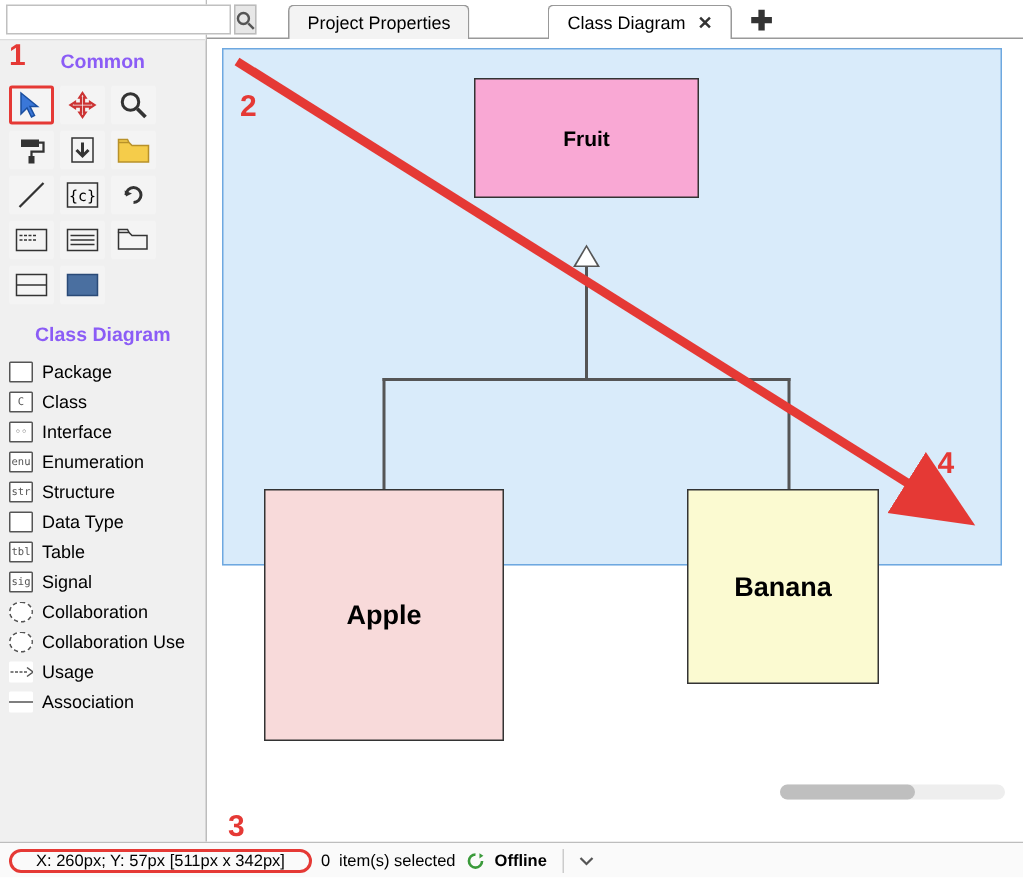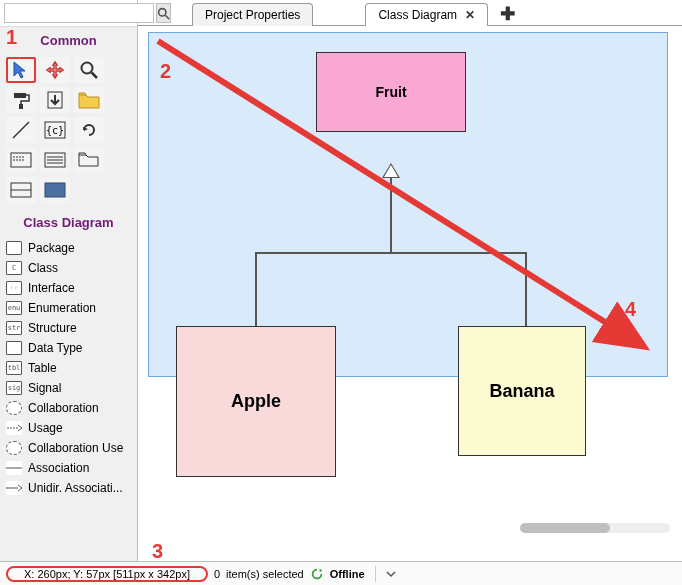--- a/index.html
+++ b/index.html
@@ -4,41 +4,41 @@
 <style>
   * { box-sizing: border-box; margin: 0; padding: 0; }
   body { font-family: "Segoe UI", Tahoma, Arial, sans-serif; font-size: 12px; color: #000; background: #fff; width: 682px; height: 585px; overflow: hidden; position: relative; }
   .app { display: flex; flex-direction: column; width: 100%; height: 100%; }
   .main { display: flex; flex: 1; min-height: 0; }
   
   .sidebar { width: 138px; background: #f0f0f0; border-right: 1px solid #bdbdbd; display: flex; flex-direction: column; position: relative; }
   .search-row { display: flex; align-items: center; padding: 3px 4px; background: #fff; border-bottom: 1px solid #ddd; gap: 2px; }
   .search-input { flex: 1; height: 20px; border: 1px solid #c0c0c0; font-size: 11px; padding: 0 3px; }
   .search-btn { width: 20px; height: 20px; background: #e7e7e7; border: 1px solid #bbb; display: flex; align-items: center; justify-content: center; cursor: pointer; }
-  .section-title { font-weight: bold; font-size: 13px; text-align: center; padding: 6px 0 6px; color: #701a75; }
+  .section-title { font-weight: bold; font-size: 13px; text-align: center; padding: 6px 0 6px; color: #8b5cf6; }
   .tool-grid { display: flex; flex-wrap: wrap; gap: 4px; padding: 3px 6px 6px; }
   .tool { width: 30px; height: 26px; background: #f4f4f4; display: flex; align-items: center; justify-content: center; cursor: pointer; border-radius: 2px; border: 1px solid transparent; }
   .tool.selected { border: 2px solid #e53935; }
   .tool svg { display: block; }
   .list { display: flex; flex-direction: column; padding: 2px 0; overflow: hidden; }
   .list-item { display: flex; align-items: center; gap: 6px; padding: 3px 6px; font-size: 12px; cursor: pointer; white-space: nowrap; overflow: hidden; text-overflow: ellipsis; }
   .list-ico { width: 16px; height: 14px; border: 1px solid #555; background: #fff; flex-shrink: 0; font-size: 7px; display:flex; align-items:center; justify-content:center; color:#555; border-radius:1px; font-family: monospace;}
   
   .content { flex: 1; display: flex; flex-direction: column; min-width: 0; }
   .tabbar { display: flex; align-items: flex-end; height: 26px; border-bottom: 1px solid #999; background: #fff; padding-left: 6px; gap: 4px; }
   .tab { border: 1px solid #999; border-bottom: none; background: #f3f3f3; padding: 4px 12px; font-size: 12px; border-radius: 4px 4px 0 0; display: flex; align-items: center; gap: 8px; cursor: pointer; position: relative; top: 1px; margin-left: 48px; }
   .tab.active { background: #fff; font-weight: 500; }
   .tab .close { font-weight: bold; color: #333; cursor: pointer; }
   .newtab { font-size: 18px; font-weight: bold; padding: 0 8px; cursor: pointer; color: #333; }
   
   .canvas-wrap { flex: 1; position: relative; background: #fff; overflow: hidden; }
   .selection-rect { position: absolute; left: 10px; top: 6px; width: 520px; height: 345px; background: rgba(170, 210, 245, 0.45); border: 1px solid #6ea8e0; }
   .class-box { position: absolute; border: 1px solid #333; text-align: center; font-weight: bold; display: flex; align-items: center; justify-content: center; }
   .fruit { left: 178px; top: 26px; width: 150px; height: 80px; background: #f9a8d4; font-size: 14px; }
-  .apple { left: 38px; top: 300px; width: 160px; height: 151px; background: #f8dada; font-size: 18px; justify-content: center; }
+  .apple { left: 38px; top: 300px; width: 160px; height: 168px; background: #f8dada; font-size: 18px; justify-content: center; }
   .banana { left: 320px; top: 300px; width: 128px; height: 130px; background: #fbfad1; font-size: 18px; }
   .edge { position: absolute; background: #555; }
   .tri-outline{ position:absolute; width:0; height:0; border-left:9px solid transparent; border-right:9px solid transparent; border-bottom:15px solid #555; }
   .tri-outline::after{content:"";position:absolute;left:-7px;top:2px;border-left:7px solid transparent;border-right:7px solid transparent;border-bottom:12px solid #fff;}
   
   .statusbar { height: 24px; border-top: 1px solid #bdbdbd; background: #fafafa; display: flex; align-items: center; font-size: 11px; padding: 0 6px; gap: 6px; }
   .status-coords { border: 2px solid #e53935; border-radius: 8px; padding: 0 16px; color: #000; }
   .status-sep { width: 1px; height: 16px; background: #ccc; margin: 0 4px; }
   .refresh-ico { width: 14px; height: 14px; }
   .offline { font-weight: bold; }
@@ -185,48 +185,39 @@
           </div>
         <div class="list-item">
             <span class="list-ico">sig</span>
             <span>Signal</span>
           </div>
         <div class="list-item">
             <span class="list-ico" style="border-style:dashed;border-radius:50%;"></span>
             <span>Collaboration</span>
           </div>
         <div class="list-item">
+            <span class="list-ico" style="border-style:dashed;border-radius:50%;"></span>
+            <span>Collaboration Use</span>
+          </div>
+        <div class="list-item">
             <span class="list-ico" style="border:none;">
               <svg width="16" height="12">
                 <line x1="1" y1="6" x2="12" y2="6" stroke="#555" stroke-dasharray="2 1"></line>
                 <path d="M12 3 L16 6 L12 9" fill="none" stroke="#555"></path>
               </svg>
             </span>
             <span>Usage</span>
           </div>
         <div class="list-item">
-            <span class="list-ico" style="border-style:dashed;border-radius:50%;"></span>
-            <span>Collaboration Use</span>
-          </div>
-        <div class="list-item">
             <span class="list-ico" style="border:none;">
               <svg width="16" height="12">
                 <line x1="0" y1="6" x2="16" y2="6" stroke="#555"></line>
               </svg>
             </span>
             <span>Association</span>
-          </div>
-        <div class="list-item">
-            <span class="list-ico" style="border:none;">
-              <svg width="16" height="12">
-                <line x1="0" y1="6" x2="12" y2="6" stroke="#555"></line>
-                <path d="M12 3 L16 6 L12 9" fill="none" stroke="#555"></path>
-              </svg>
-            </span>
-            <span>Unidir. Associati...</span>
           </div>
       </div>
     </div>
 
     <div class="content">
       <div class="tabbar">
         <div class="tab">
           <span>Project Properties</span>
         </div>
         <div class="tab active">

